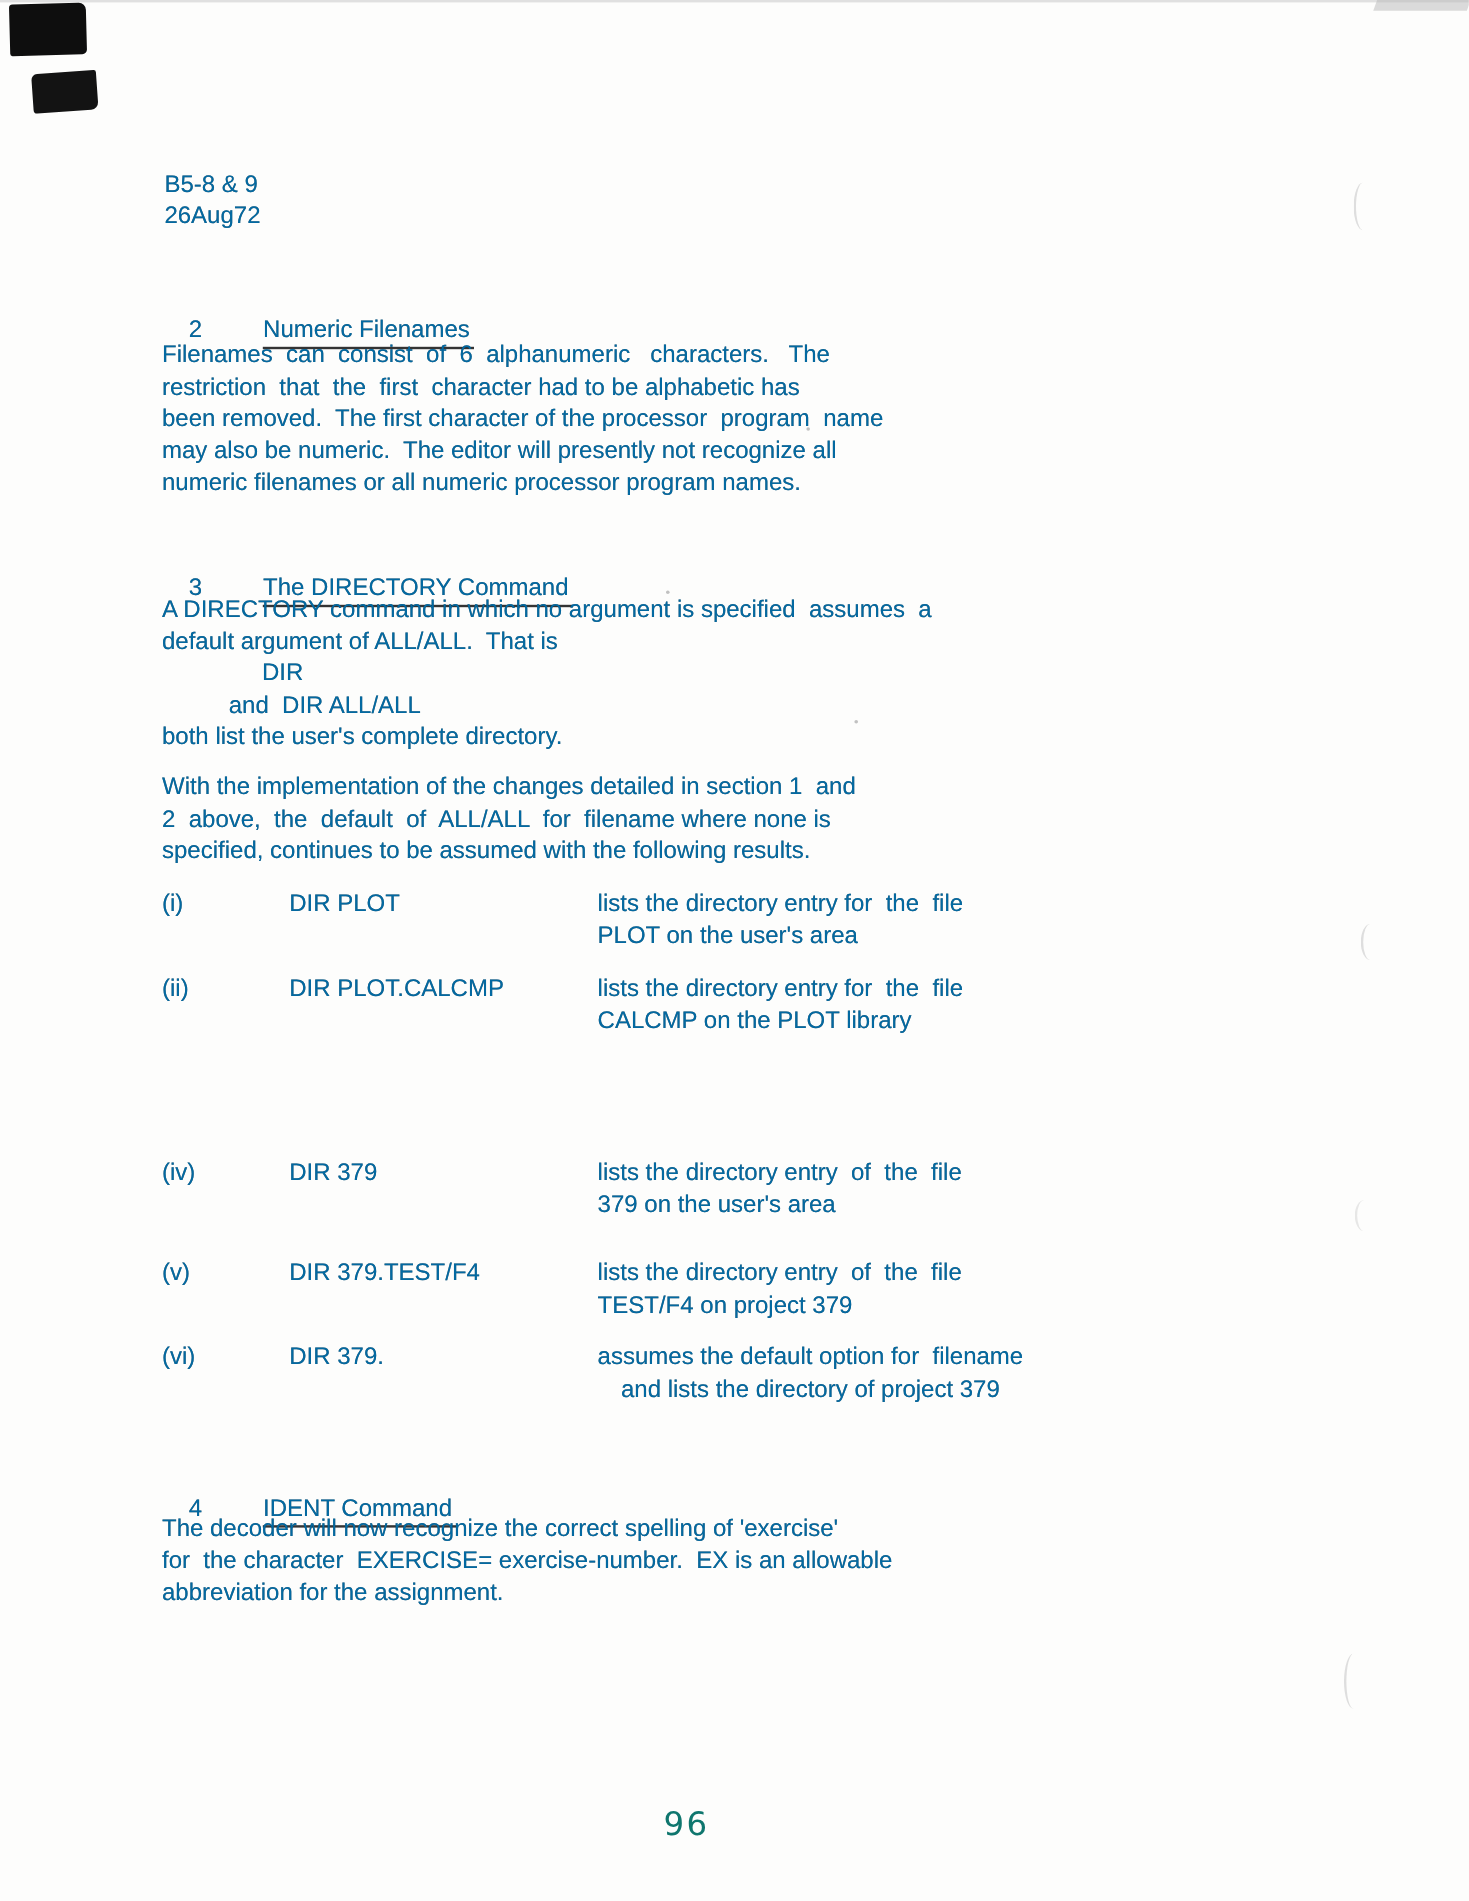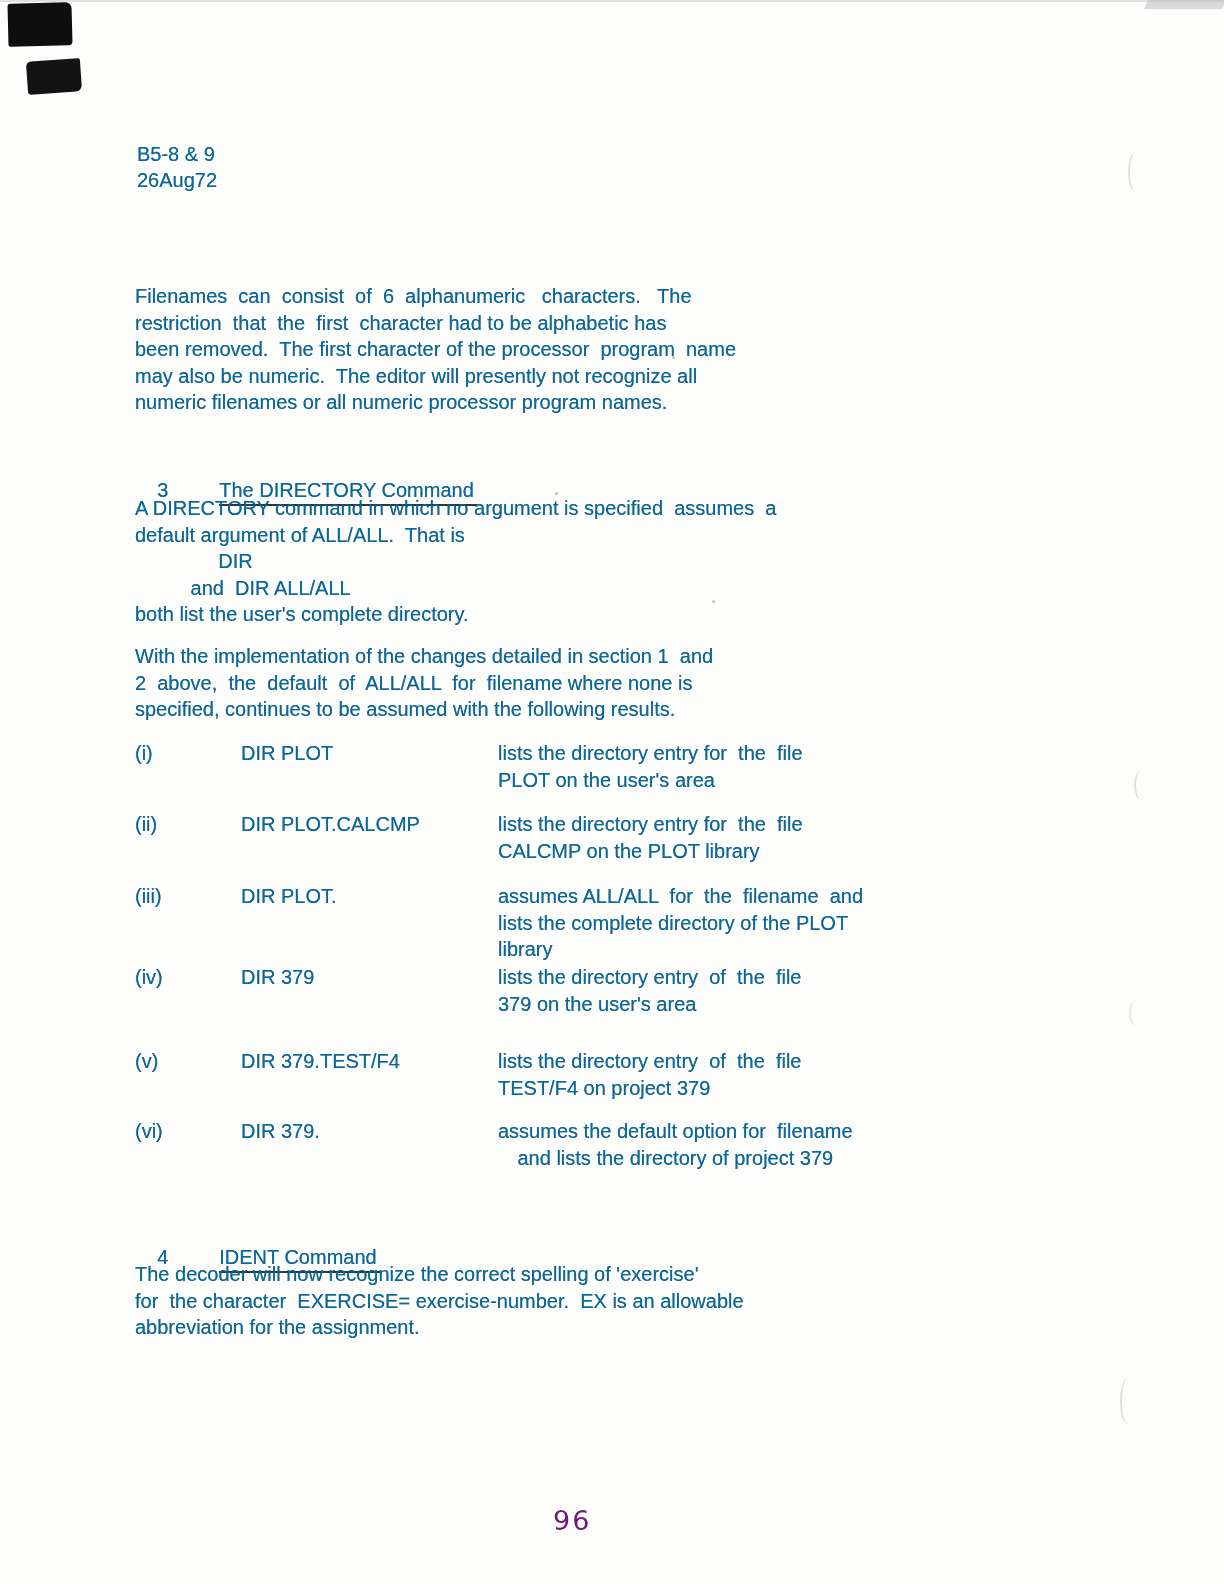--- a/index.html
+++ b/index.html
@@ -31,21 +31,21 @@
   .para { left: 135px; }
   .example { position: absolute; left: 135px; width: 1000px; height: 90px; }
   .ex-label { left: 0; top: 0; }
   .ex-cmd  { left: 106px; top: 0; }
   .ex-desc { left: 363px; top: 0; }
   .page-num {
     position: absolute;
     left: 553px; top: 1505px;
     font-family: "DejaVu Sans", sans-serif;
     font-size: 27px;
-    color: #701a75;
+    color: #0f766e;
     letter-spacing: 2px;
   }
   
   .blob1 {
     position: absolute; left: 8px; top: 3px; width: 64px; height: 43px;
     background: #0e0e0e; transform: rotate(-1.5deg);
     border-radius: 3px 6px 4px 2px;
   }
   .blob2 {
     position: absolute; left: 27px; top: 60px; width: 54px; height: 33px;
@@ -84,20 +84,23 @@
   <div class="curl curl-2"></div>
   <div class="curl curl-3"></div>
   <div class="curl curl-4"></div>
   <div class="speck" style="left:672px;top:356px;"></div>
   <div class="speck" style="left:555px;top:492px;"></div>
   <div class="speck" style="left:712px;top:600px;"></div>
 
   <pre class="mono" style="left:137px; top:141px;">B5-8 &amp; 9</pre>
   <pre class="mono" style="left:137px; top:167px;">26Aug72</pre>
 
+  <div class="mono heading" style="top:235px;">
+    <span class="sec-num">2</span><span class="sec-title">Numeric Filenames</span>
+  </div>
   <pre class="mono para" style="top:283px;">Filenames  can  consist  of  6  alphanumeric   characters.   The
 restriction  that  the  first  character had to be alphabetic has
 been removed.  The first character of the processor  program  name
 may also be numeric.  The editor will presently not recognize all
 numeric filenames or all numeric processor program names.</pre>
 
   <div class="mono heading" style="top:450px;">
     <span class="sec-num">3</span><span class="sec-title">The DIRECTORY Command</span>
   </div>
   <pre class="mono para" style="top:495px;">A DIRECTORY command in which no argument is specified  assumes  a
@@ -113,27 +116,20 @@
     <pre class="mono ex-label">(i)</pre>
     <pre class="mono ex-cmd">DIR PLOT</pre>
     <pre class="mono ex-desc">lists the directory entry for  the  file
 PLOT on the user's area</pre>
   </div>
   <div class="example" style="top:811px;">
     <pre class="mono ex-label">(ii)</pre>
     <pre class="mono ex-cmd">DIR PLOT.CALCMP</pre>
     <pre class="mono ex-desc">lists the directory entry for  the  file
 CALCMP on the PLOT library</pre>
-  </div>
-  <div class="example" style="top:883px;">
-    <pre class="mono ex-label">(iii)</pre>
-    <pre class="mono ex-cmd">DIR PLOT.</pre>
-    <pre class="mono ex-desc">assumes ALL/ALL  for  the  filename  and
-lists the complete directory of the PLOT
-library</pre>
   </div>
   <div class="example" style="top:964px;">
     <pre class="mono ex-label">(iv)</pre>
     <pre class="mono ex-cmd">DIR 379</pre>
     <pre class="mono ex-desc">lists the directory entry  of  the  file
 379 on the user's area</pre>
   </div>
   <div class="example" style="top:1048px;">
     <pre class="mono ex-label">(v)</pre>
     <pre class="mono ex-cmd">DIR 379.TEST/F4</pre>

